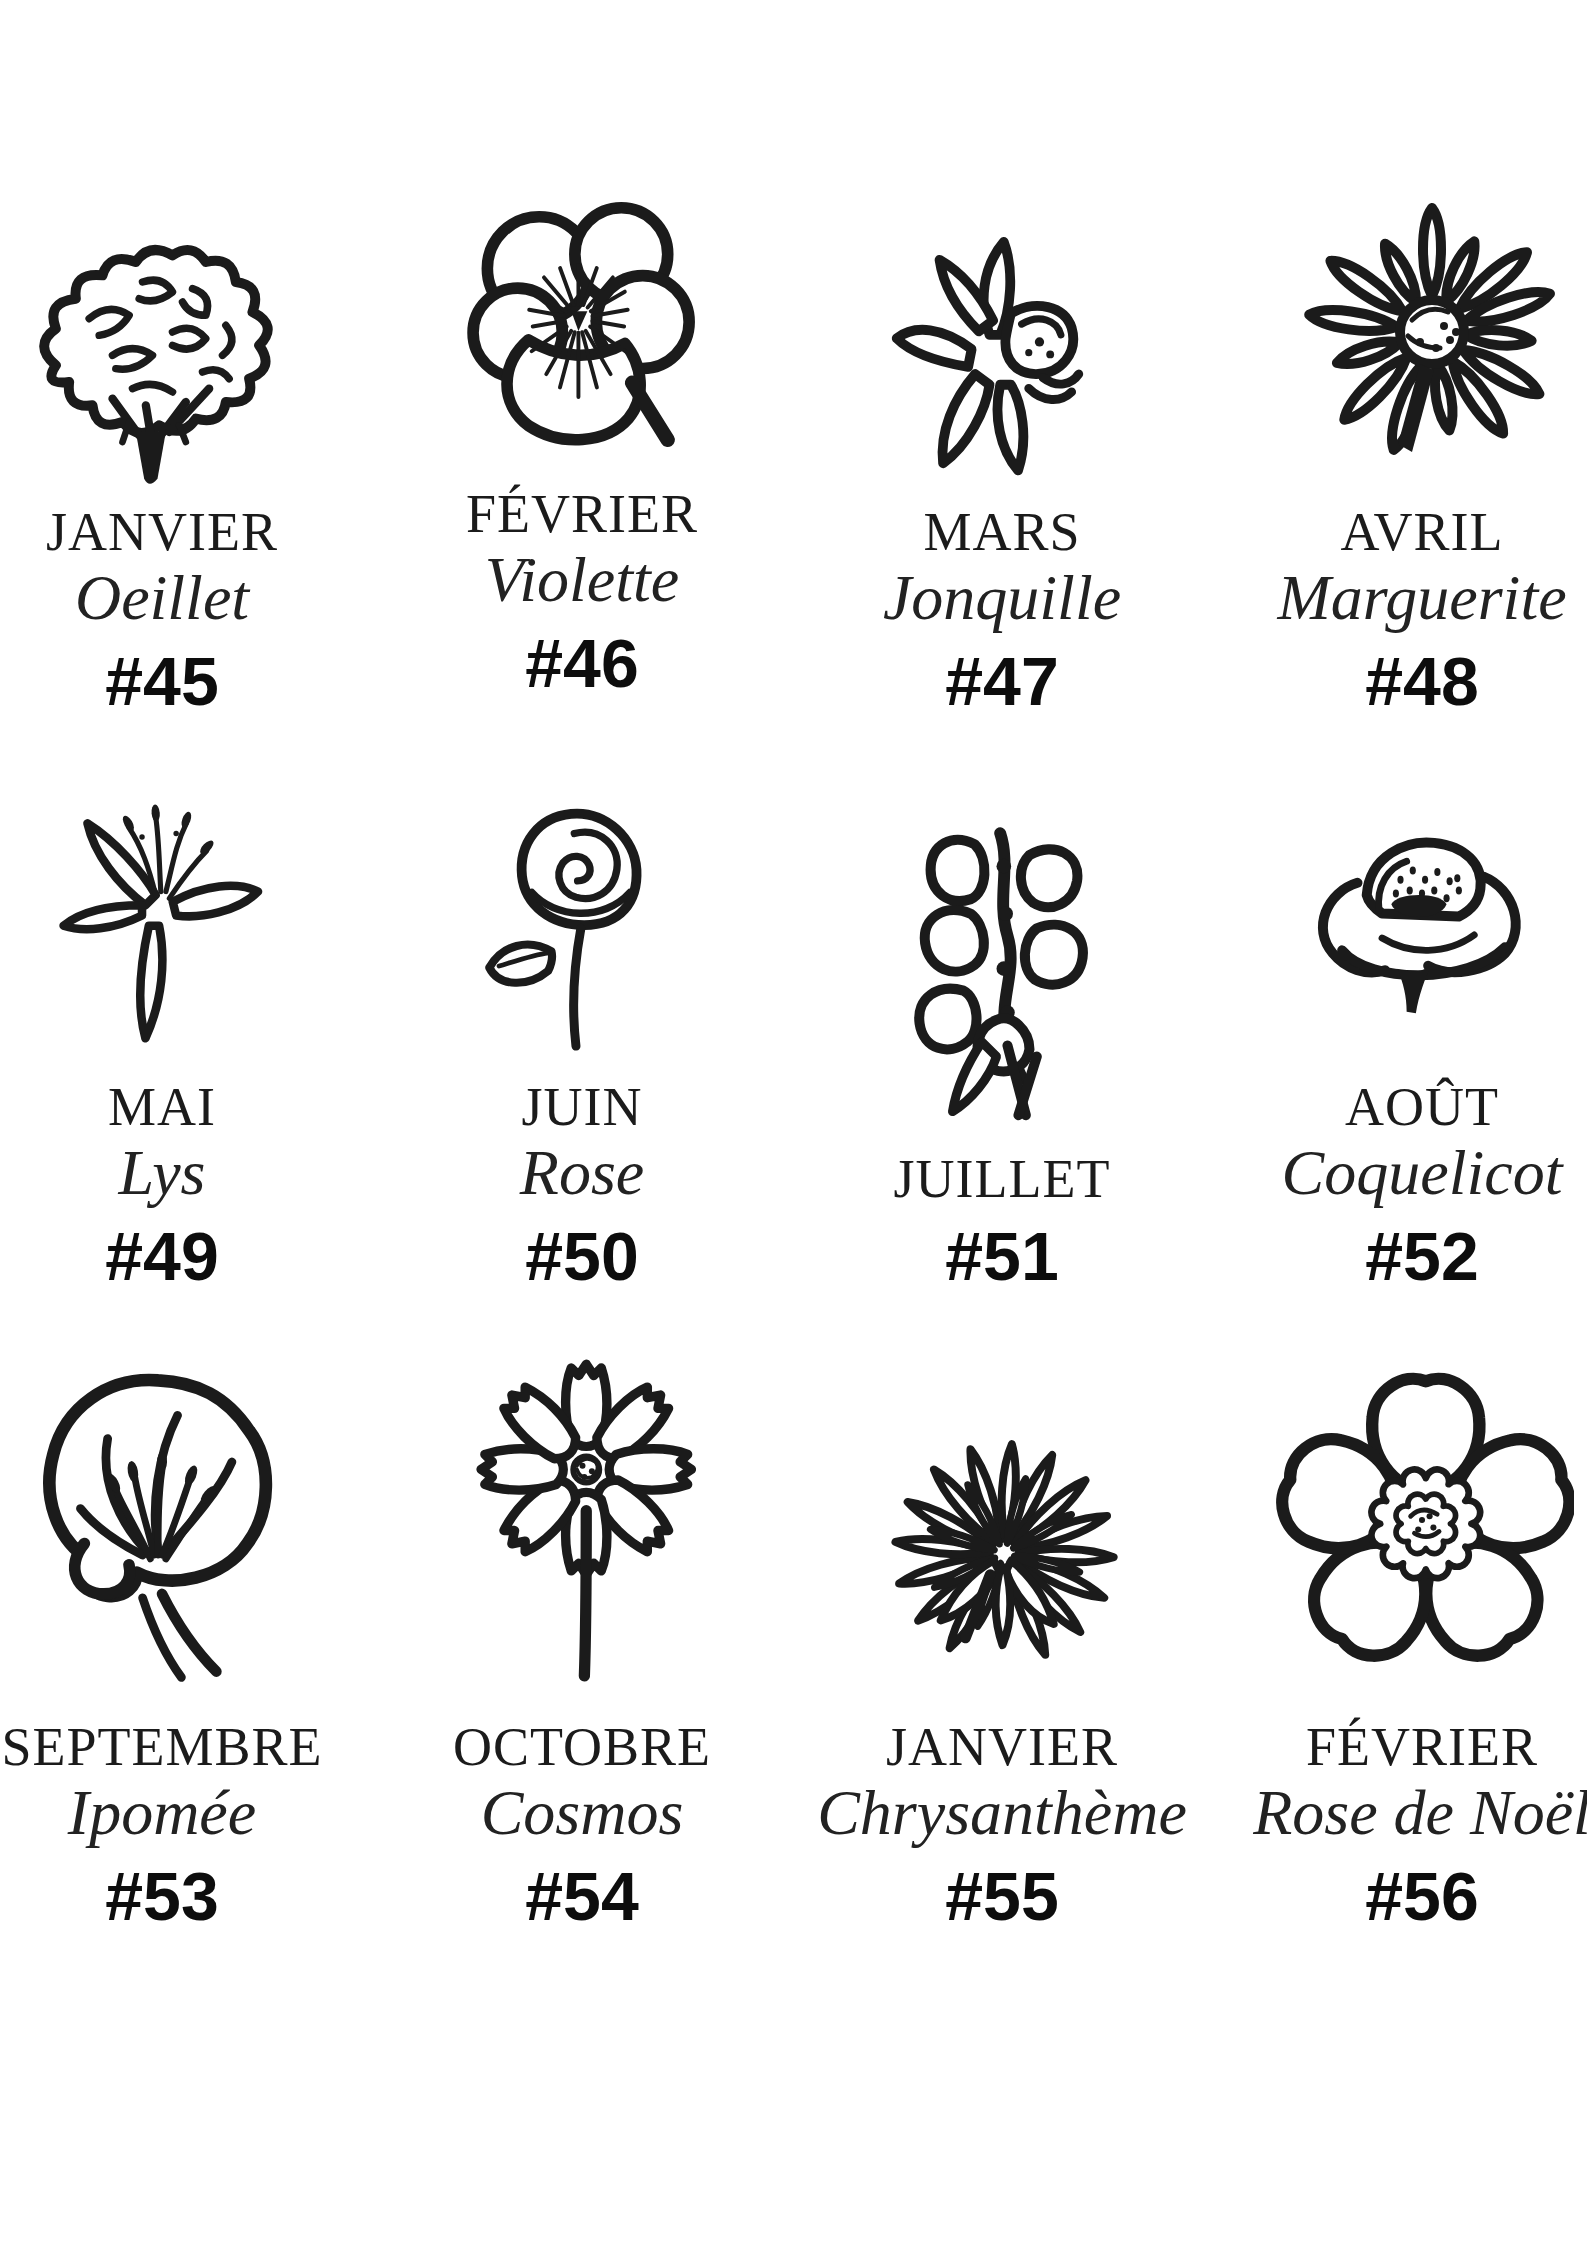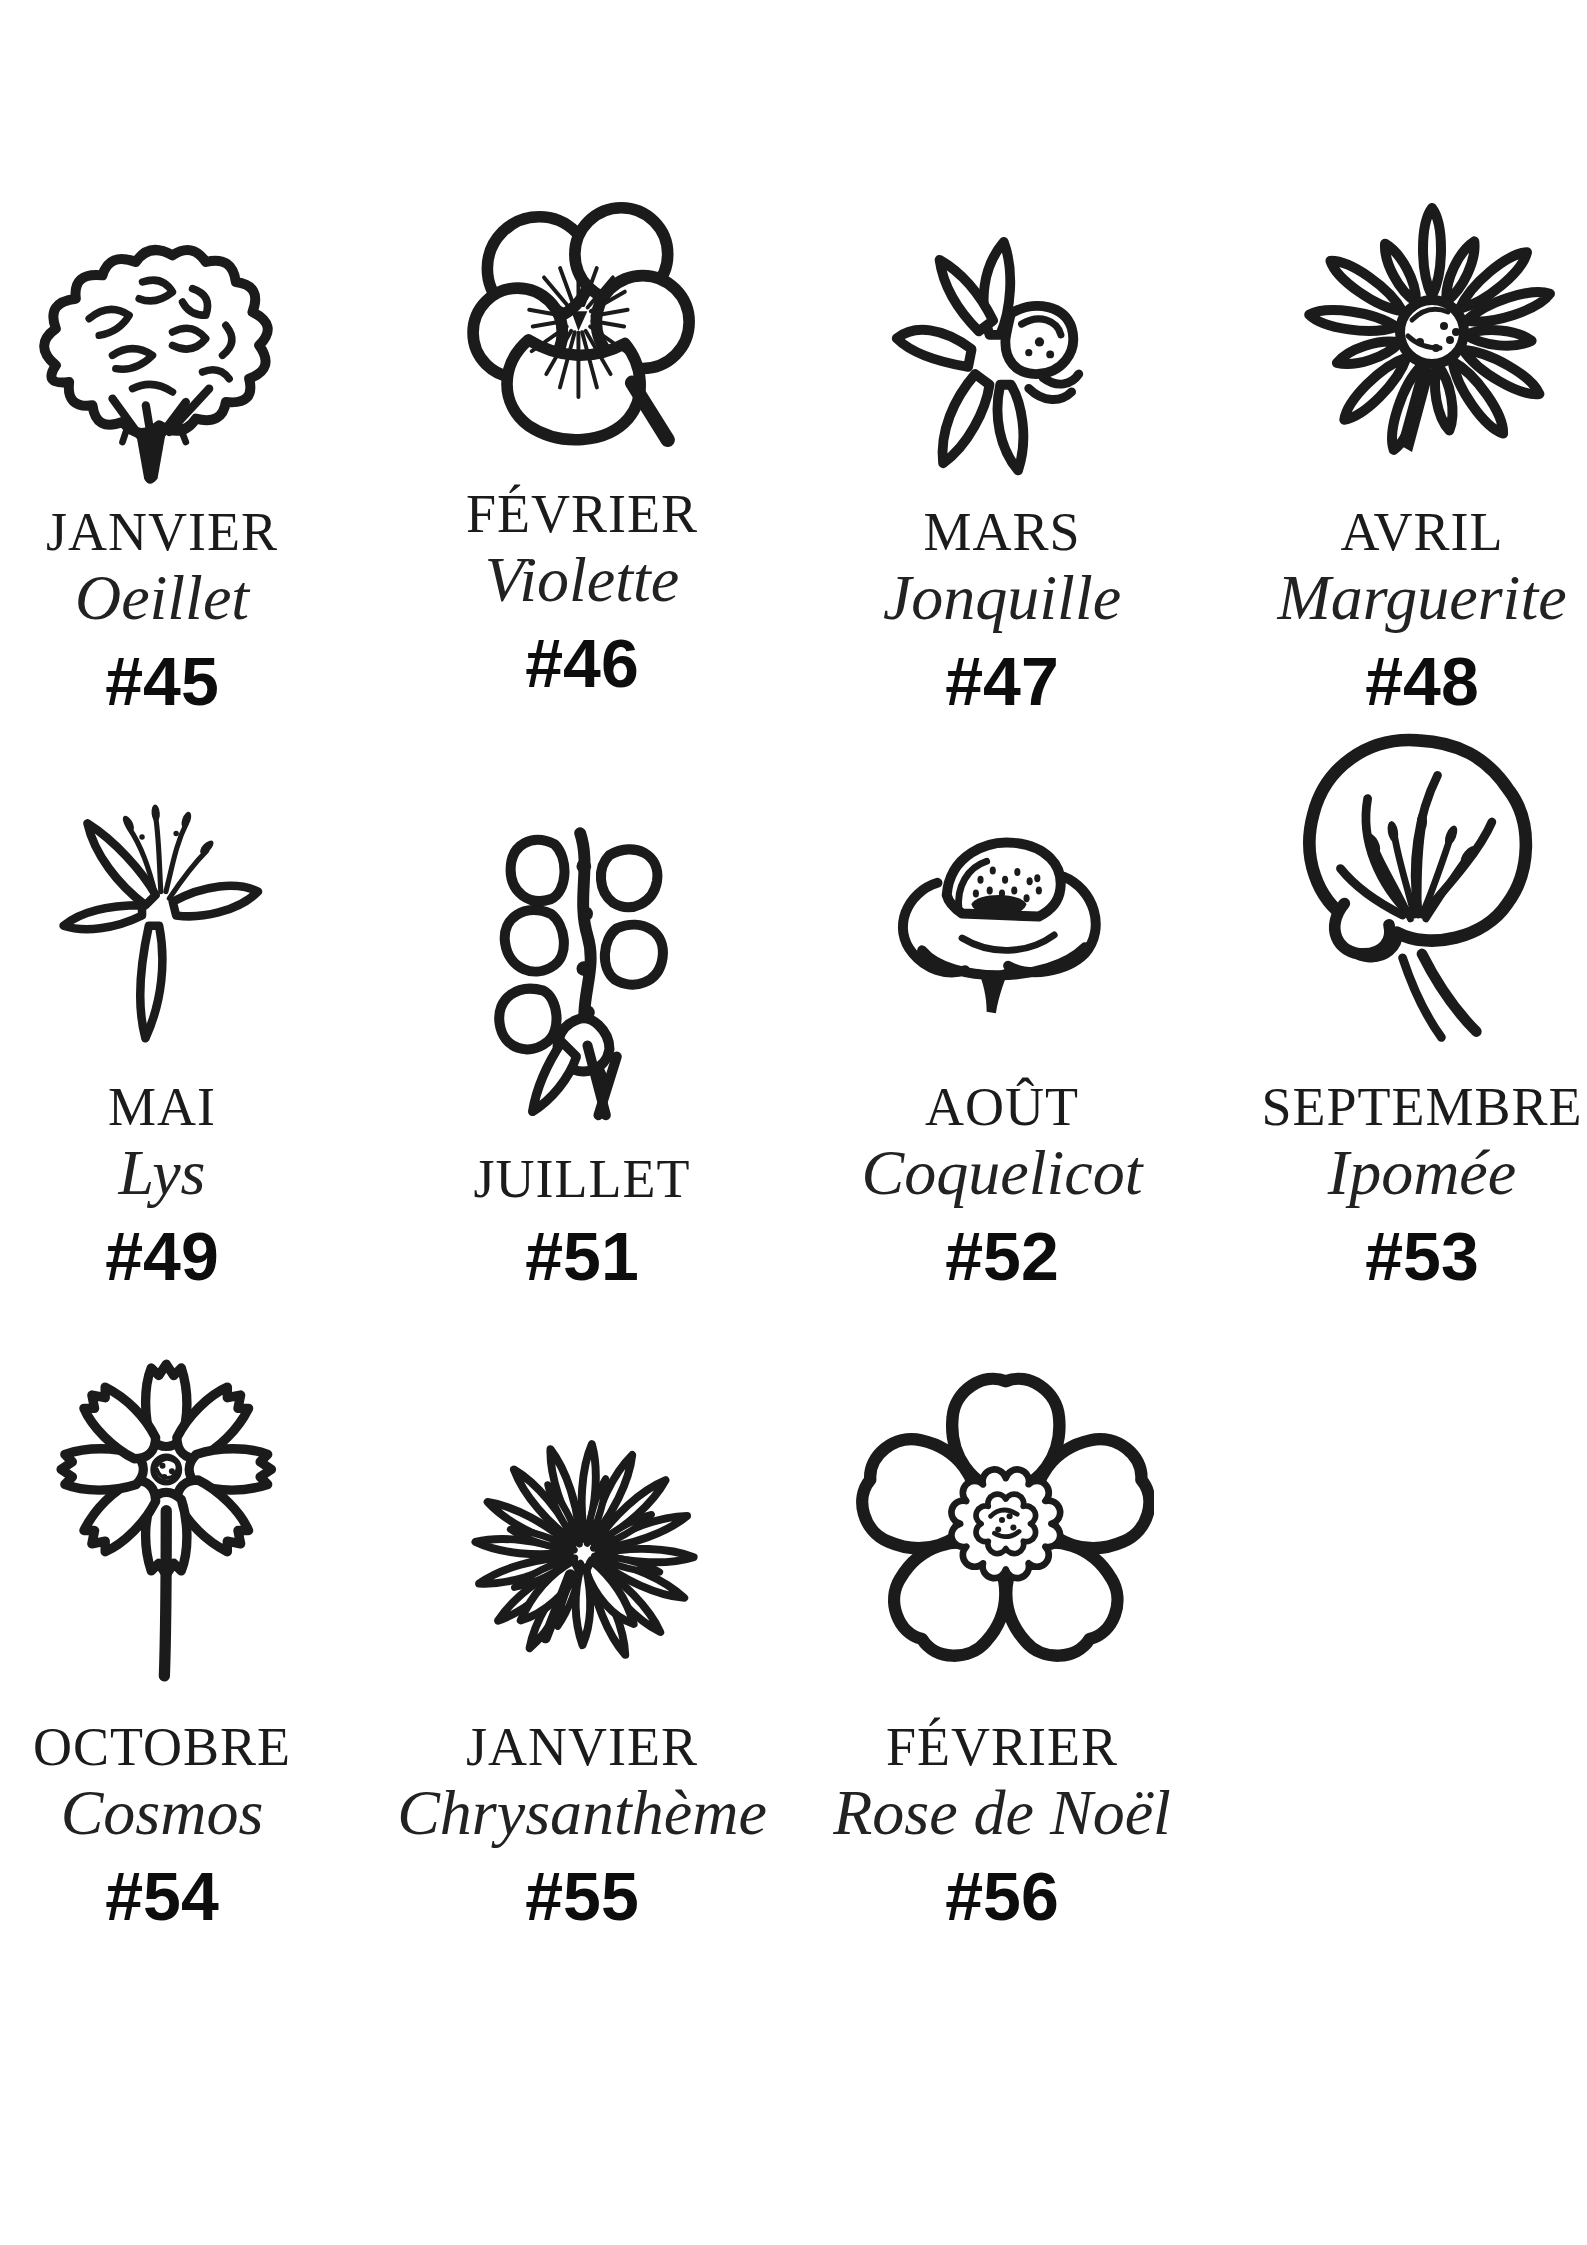--- a/index.html
+++ b/index.html
@@ -226,20 +226,35 @@
           <ellipse class="f" cx="96" cy="40" rx="2.4" ry="5" transform="rotate(45 96 40)"></ellipse>
           <circle class="f" cx="58" cy="34" r="1.6"></circle>
           <circle class="f" cx="78" cy="32" r="1.6"></circle>
         </svg>
       </div>
       <div class="month">MAI</div>
       <div class="fname">Lys</div>
       <div class="num">#49</div>
     </figure>
 
+    <figure class="cell r2" style="margin:0">
+      <div class="art">
+        <svg viewBox="0 0 130 170" height="278" width="213">
+          <path class="w" stroke-width="6" d="M58,14 C38,16 26,32 28,52 C30,70 46,82 66,82 C88,82 99,68 98,48 C97,30 80,12 58,14 Z"></path>
+          <path stroke-width="4.5" d="M60,26 C76,22 88,34 86,48 C84,62 72,68 61,65 C51,62 48,51 53,44 C58,38 66,39 69,45 C71,50 68,55 62,55"></path>
+          <path stroke-width="4.5" d="M34,62 C48,78 78,80 94,62"></path>
+          <path class="w" stroke-width="5" d="M46,98 C32,90 16,94 8,108 C14,120 32,120 44,110 C46,106 47,102 46,98 Z"></path>
+          <path stroke-width="3" d="M14,107 C24,104 36,100 44,99"></path>
+          <path stroke-width="5.5" d="M64,84 C60,106 58,130 61,156"></path>
+        </svg>
+      </div>
+      <div class="month">JUIN</div>
+      <div class="fname">Rose</div>
+      <div class="num">#50</div>
+    </figure>
 
     <figure class="cell r2" style="margin:0">
       <div class="art">
         <svg viewBox="0 0 130 180" height="330" width="238">
           <path stroke-width="6.5" d="M64,12 C70,30 62,48 68,68 C74,88 62,104 68,124 C70,132 72,138 76,146"></path>
           <circle class="f" cx="66" cy="30" r="4"></circle>
             <circle class="f" cx="67" cy="56" r="4"></circle>
           <circle class="f" cx="66" cy="86" r="4"></circle>
             <circle class="f" cx="68" cy="110" r="4"></circle>
           <path class="w" stroke-width="5.5" d="M50,18 C38,12 26,18 26,32 C26,44 36,52 48,48 C57,44 58,26 50,18 Z"></path>

